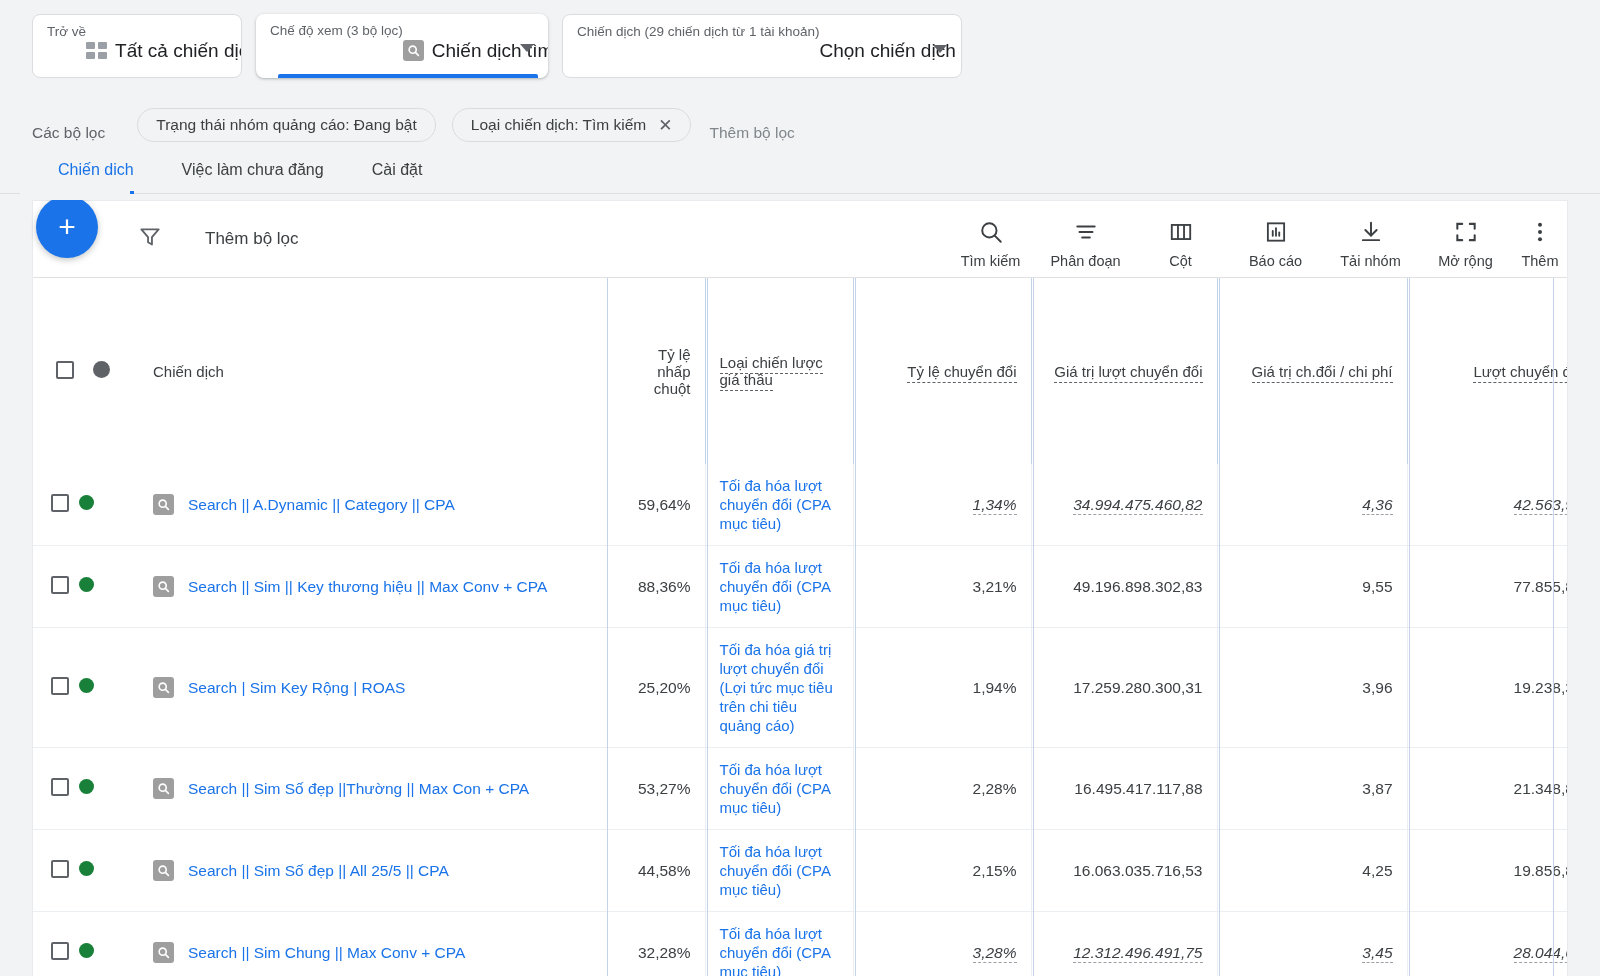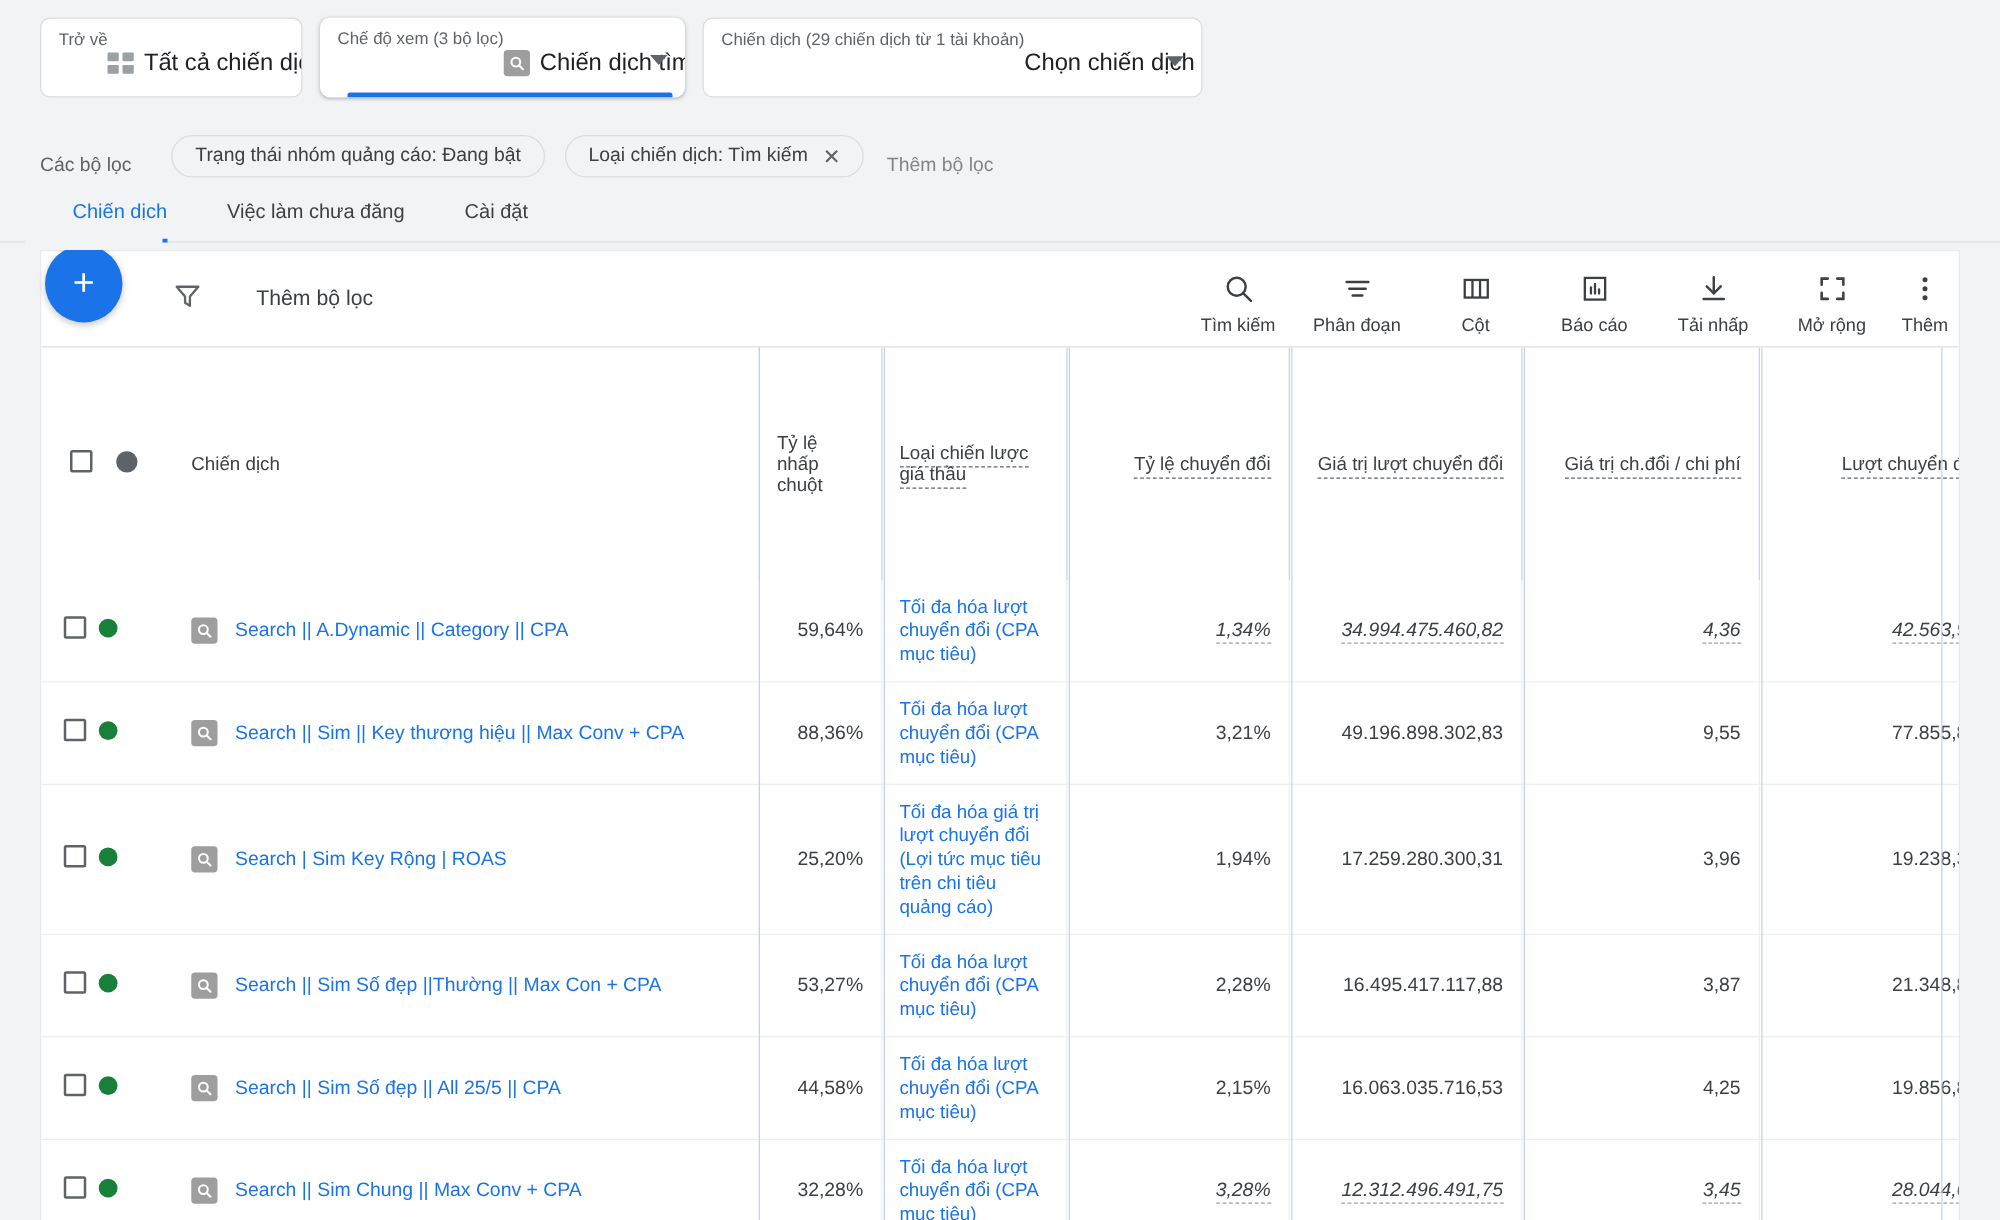--- a/index.html
+++ b/index.html
@@ -132,21 +132,21 @@
   table { border-collapse: collapse; width: 1536px; table-layout: fixed; }
   thead th {
     height: 186px; vertical-align: middle;
     font-weight: normal; font-size: 15px; color: #3c4043;
     border-right: 1px solid #c5d3ea;
     padding: 0 14px;
   }
   th.c-check { width: 46px; border-right: none; padding: 0 0 0 18px; }
   th.c-stat  { width: 44px; border-right: none; padding: 0; }
   th.c-name  { width: 484px; border-right: 1px solid #c5d3ea; text-align: left; padding-left: 30px; }
-  th.c-ctr   { width: 98px; text-align: left; }
+  th.c-ctr   { width: 98px; text-align: right; }
   th.c-bid   { width: 148px; text-align: left; }
   th.c-cvr   { width: 178px; text-align: right; }
   th.c-cval  { width: 186px; text-align: right; margin-left: 35px; }
   th.c-vcost { width: 190px; text-align: right; padding-left: 17px; }
   th.c-conv  { width: 190px; text-align: right; border-right: 1px solid #c5d3ea; }
 
   .dash { border-bottom: 1px dashed #5f6368; padding-bottom: 2px; display: inline; }
 
   tbody td {
     font-size: 15.5px; color: #3c4043;
@@ -310,21 +310,21 @@
       </div>
 
       <div class="tb-item">
         <span>
           <svg width="26" height="26" viewBox="0 0 24 24" fill="none" stroke="#3c4043" stroke-width="1.8" stroke-linecap="round">
             <line x1="12" y1="3.5" x2="12" y2="15"></line>
               <polyline points="6.8,10.2 12,15.4 17.2,10.2"></polyline>
               <line x1="4.5" y1="19.5" x2="19.5" y2="19.5"></line>
           </svg>
         </span>
-        <span class="cap">Tải nhấp</span>
+        <span class="cap">Tải nhóm</span>
       </div>
 
       <div class="tb-item">
         <span>
           <svg width="26" height="26" viewBox="0 0 24 24" fill="none" stroke="#3c4043" stroke-width="1.9" stroke-linecap="round">
             <polyline points="4,9 4,4.5 8.5,4.5"></polyline>
               <polyline points="15.5,4.5 20,4.5 20,9"></polyline>
             <polyline points="20,15 20,19.5 15.5,19.5"></polyline>
               <polyline points="8.5,19.5 4,19.5 4,15"></polyline>
           </svg>

